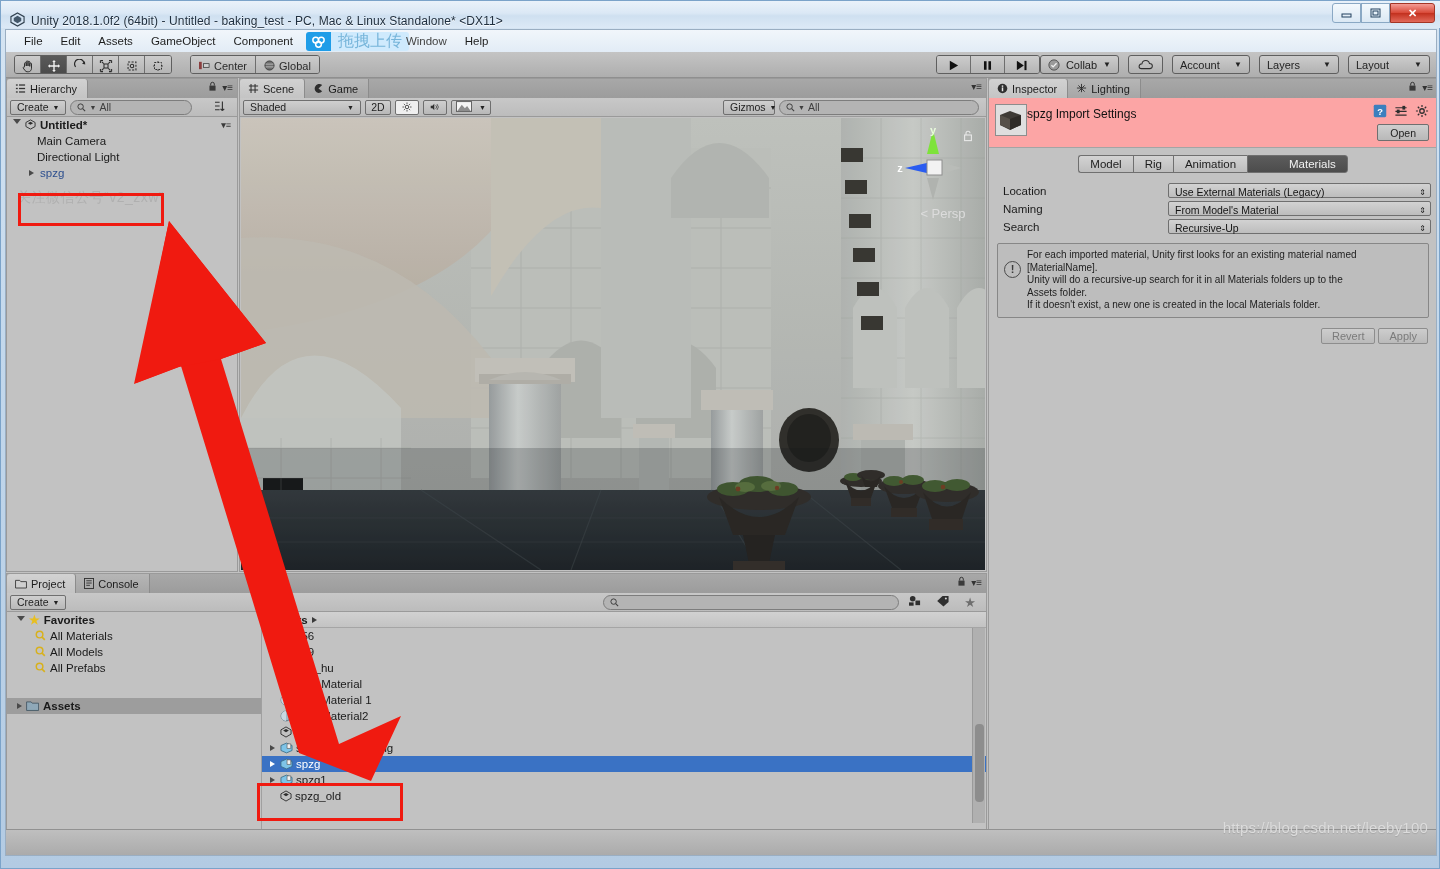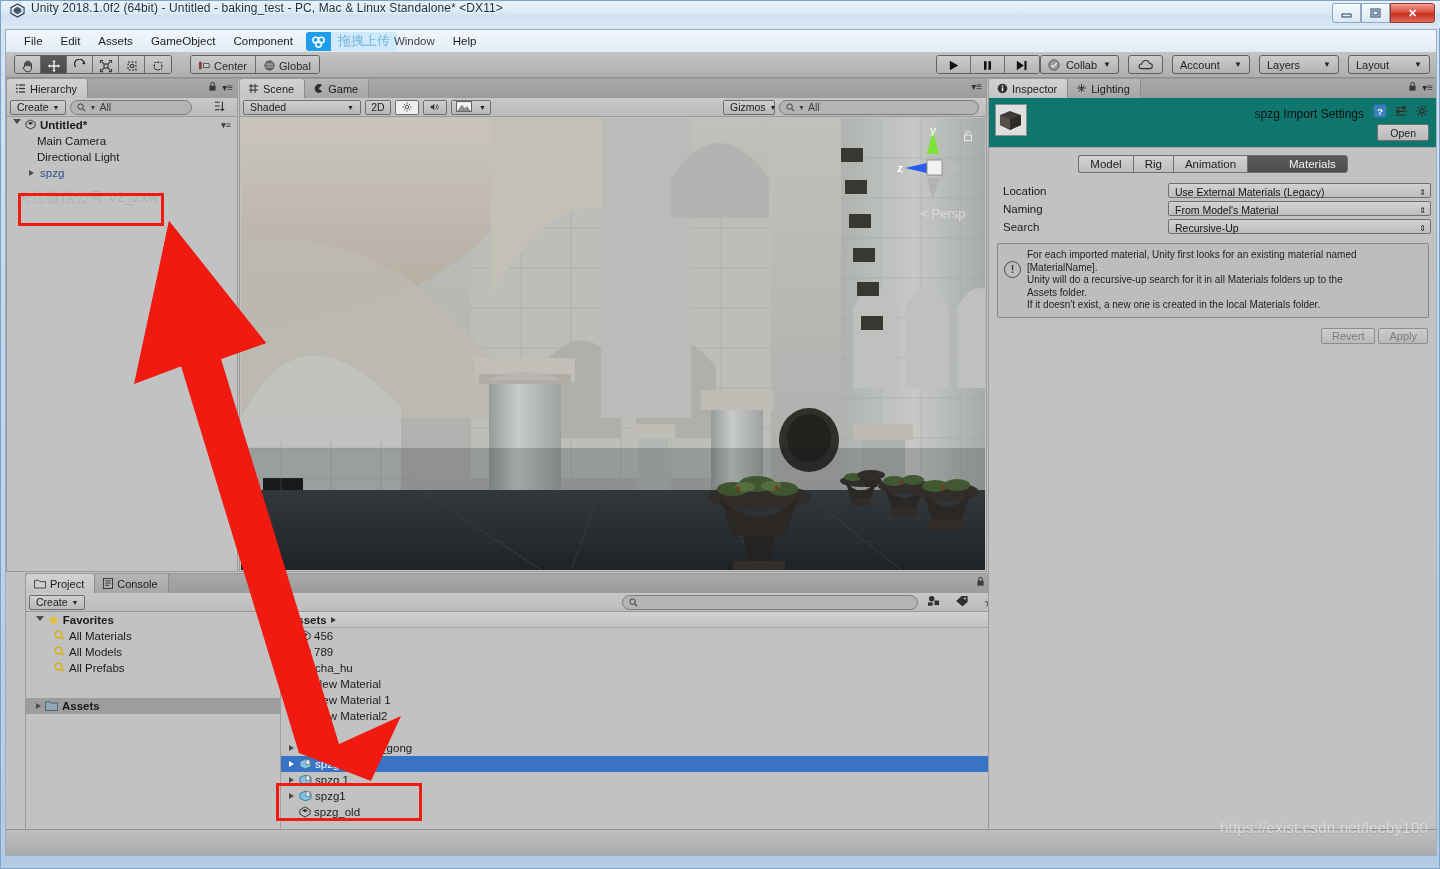--- a/index.html
+++ b/index.html
@@ -14,21 +14,21 @@
     position: relative;
     width: 1440px; height: 869px;
     background: linear-gradient(to bottom, #d6e5f3 0%, #c3d8ec 40%, #b3cbe3 100%);
     border: 1px solid #7ba3c9;
   }
 
   
   #titlebar {
     position: absolute; left: 0; top: 0; width: 1440px; height: 27px;
     background: linear-gradient(to bottom,#eaf2fa 0%, #dbe8f5 45%, #cfe0f0 55%, #dce9f6 100%);
-    display: flex; align-items: flex-start;
+    display: flex; align-items: flex-end;
   }
   #titlebar .unity-logo {
     width: 18px; height: 18px; margin-left: 7px; margin-right: 5px;
     display: flex; align-items: center; justify-content: center;
   }
   #titlebar .title-text {
     font-size: 12px; color: #203040; letter-spacing: .1px;
     text-shadow: 0 1px 0 rgba(255,255,255,.85);
     white-space: nowrap;
   }
@@ -62,21 +62,21 @@
   }
   .menu-item { padding: 3px 9px; font-size: 11.5px; color: #1d1d1d; cursor: default; }
   .upload-pill {
     display:flex; align-items:center; height:19px; margin-left:4px; margin-right:2px;
     border-radius: 3px; overflow:hidden;
   }
   .upload-pill .icon-part {
     background:#1f9de8; width:25px; height:19px; display:flex; align-items:center; justify-content:center;
   }
   .upload-pill .txt-part {
-    background:#cfeafd; color:#77b5da; font-size:13px; padding: 0 7px; height:28px;
+    background:#cfeafd; color:#77b5da; font-size:16px; padding: 0 7px; height:28px;
     display:flex; align-items:center;
   }
 
   
   #toolbar {
     position: absolute; left:0; top:22px; width:1432px; height:26px;
     background: linear-gradient(to bottom,#c4c4c4,#aeaeae);
     border-bottom: 1px solid #8f8f8f;
     display:flex; align-items:center; padding: 0 8px;
   }
@@ -136,21 +136,21 @@
   .tri { width:0;height:0;border-left:5px solid #4a4a4a;border-top:3.5px solid transparent;border-bottom:3.5px solid transparent; }
   .tri.open { border-left:4px solid transparent;border-right:4px solid transparent;border-top:5px solid #4a4a4a; }
   .watermark { font-size:14px; color:#b0b0b0; padding-left:10px; margin-top:8px; letter-spacing:.5px;}
 
   
   #scene { left:233px; top:48px; width:748px; height:494px; }
   #sceneview { position:absolute; left:1px; top:39px; width:744px; height:452px; overflow:hidden; background:#6d6f70;}
   .gizmo-wrap { position:absolute; right:10px; top:6px; width:84px; height:100px; }
 
   
-  #project { left:0; top:543px; width:981px; height:283px;margin-left:19px; }
+  #project { left:0; top:543px; width:981px; height:283px; }
   .assets-header {
     height:16px; background:linear-gradient(to bottom,#d1d1d1,#c3c3c3);
     border-bottom:1px solid #a5a5a5; display:flex; align-items:center; gap:4px;
     padding-left:8px; font-size:11.5px; font-weight:bold; color:#1a1a1a;
   }
   .a-row { height:16px; display:flex; align-items:center; gap:3px; padding-left:8px; font-size:11.5px; color:#1a1a1a; }
   .a-row.sel { background:#3a72c4; color:#fff; }
   .fav-row { height:16px; display:flex; align-items:center; gap:4px; padding-left:10px; font-size:11.5px; color:#1a1a1a;}
 
   
@@ -882,30 +882,20 @@
                 <span>spzg</span>
               </div>
               <div class="a-row">
                 <span class="tri"></span>
                 <span style="display: flex; align-items: center; margin-left: 2px;">
                   <svg width="13" height="12" viewBox="0 0 14 13">
                     <path d="M1 3.8L7 1.2l6 2.6v5.4L7 11.8 1 9.2z" fill="#7ec4e8" stroke="#3a6b85" stroke-width=".9"></path>
                     <path d="M7.6 2h4v5h-4z" fill="#f2f2f2" stroke="#5a5a5a" stroke-width=".7"></path>
                   </svg>
                 </span>
-                <span>spzg 1</span>
-              </div>
-              <div class="a-row">
-                <span class="tri"></span>
-                <span style="display: flex; align-items: center; margin-left: 2px;">
-                  <svg width="13" height="12" viewBox="0 0 14 13">
-                    <path d="M1 3.8L7 1.2l6 2.6v5.4L7 11.8 1 9.2z" fill="#7ec4e8" stroke="#3a6b85" stroke-width=".9"></path>
-                    <path d="M7.6 2h4v5h-4z" fill="#f2f2f2" stroke="#5a5a5a" stroke-width=".7"></path>
-                  </svg>
-                </span>
                 <span>spzg1</span>
               </div>
               <div class="a-row">
                 <span style="width: 5px; height: 7px; display: inline-block;"></span>
                 <span style="display: flex; align-items: center; margin-left: 2px;">
                   <svg width="12" height="12" viewBox="0 0 13 13">
                     <polygon points="6.5,1 12,4.2 12,8.8 6.5,12 1,8.8 1,4.2" fill="none" stroke="#2e2e2e" stroke-width="1"></polygon>
                     <polygon points="6.5,3.2 9.6,5 6.5,6.8 3.4,5" fill="#2e2e2e"></polygon>
                   </svg>
                 </span>
@@ -954,21 +944,21 @@
           <span>
             <svg width="9" height="11" viewBox="0 0 10 12">
                 <path d="M3 5V3.3a2 2 0 014 0V5" fill="none" stroke="#333" stroke-width="1.1"></path>
                 <rect x="1.6" y="5" width="6.8" height="5.6" fill="#3a3a3a"></rect>
               </svg>
           </span>
           <span style="font-size:10px;color:#333">▾≡</span>
         </div>
       </div>
 
-      <div style="display:flex; padding:6px 8px 6px 6px; gap:9px; border-bottom:1px solid #a4a4a4; background:#0f766e; position:relative;text-align:right;">
+      <div style="display:flex; padding:6px 8px 6px 6px; border-bottom:1px solid #a4a4a4; background:#fca5a5; position:relative;">
         <div style="width:32px;height:32px;background:#dfdfdf;border:1px solid #8d8d8d;display:flex;align-items:center;justify-content:center;">
           <svg width="26" height="24" viewBox="0 0 26 24">
               <path d="M2 7l10-4 11 4v10l-11 5L2 17z" fill="#3f3b36"></path>
               <path d="M2 7l10 4v10L2 17z" fill="#565049"></path>
               <path d="M12 11l11-4v10l-11 5z" fill="#2f2b27"></path>
             </svg>
         </div>
         <div style="flex:1; padding-top:3px">
           <div class="insp-title">spzg Import Settings</div>
         </div>
@@ -1047,21 +1037,21 @@
         <div class="gbtn">Apply</div>
       </div>
 
       <div class="footerbar" style="padding-left:8px">
         <span style="font-weight:bold; font-size:10px">spzg</span>
         <div style="flex:1; height:5px; margin-left:4px; background:linear-gradient(to bottom,#c9c9c9,#8f8f8f,#c9c9c9); border-top:1px solid #8b8b8b;"></div>
       </div>
     </div>
 
     <div id="statusbar"></div>
-    <div class="credit">https://exist.csdn.net/leeby100</div>
+    <div class="credit">https://blog.csdn.net/leeby100</div>
   </div>
 
   <svg id="arrow" viewBox="0 0 360 590">
     <polygon points="330,585 300,530 245,555 205,205 152,225 115,35 68,195 12,150 32,210 95,580" fill="none"></polygon>
     <path d="M310 590 L238 562 L120 175 L75 192 L108 30 L205 152 L160 168 L278 553 L340 525 Z" fill="#f01a10"></path>
     <polygon points="108,30 205,152 160,168 118,176 73,193" fill="#f01a10"></polygon>
   </svg>
 
 </div>
 

